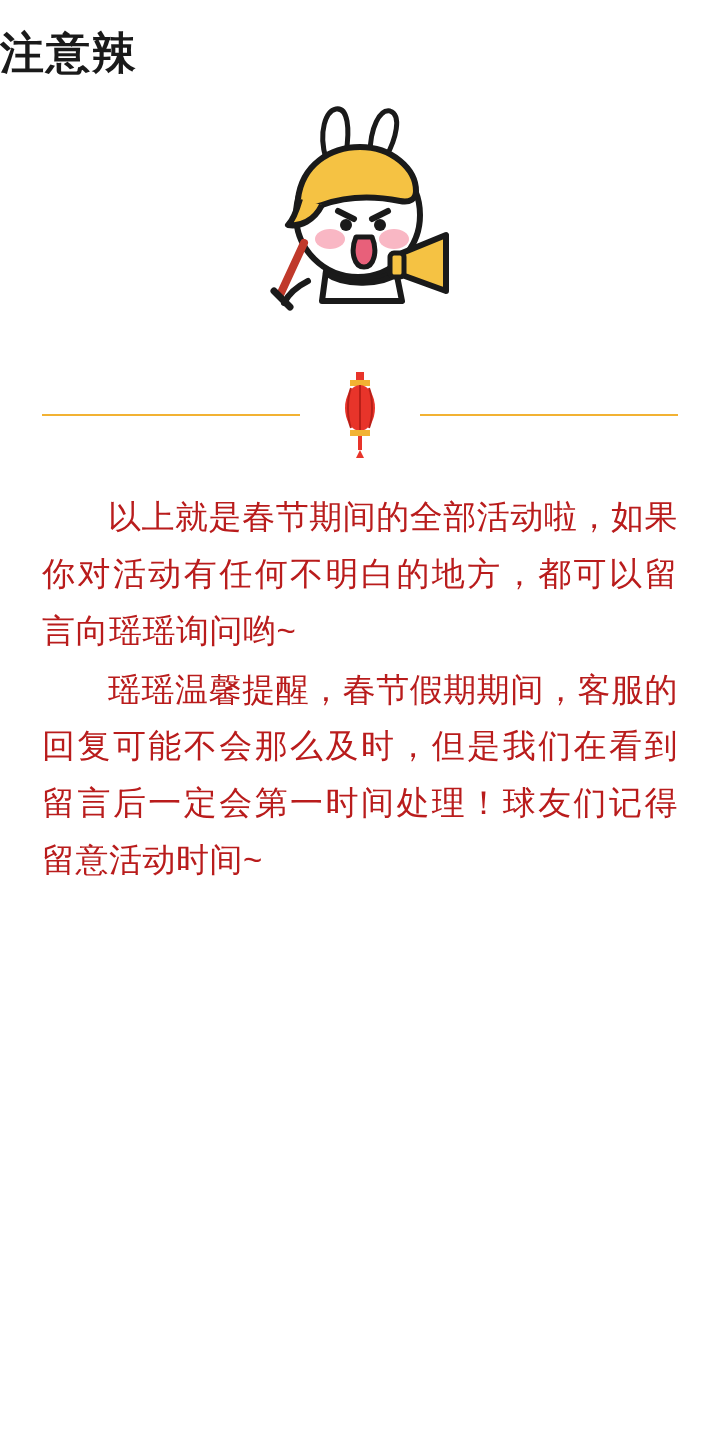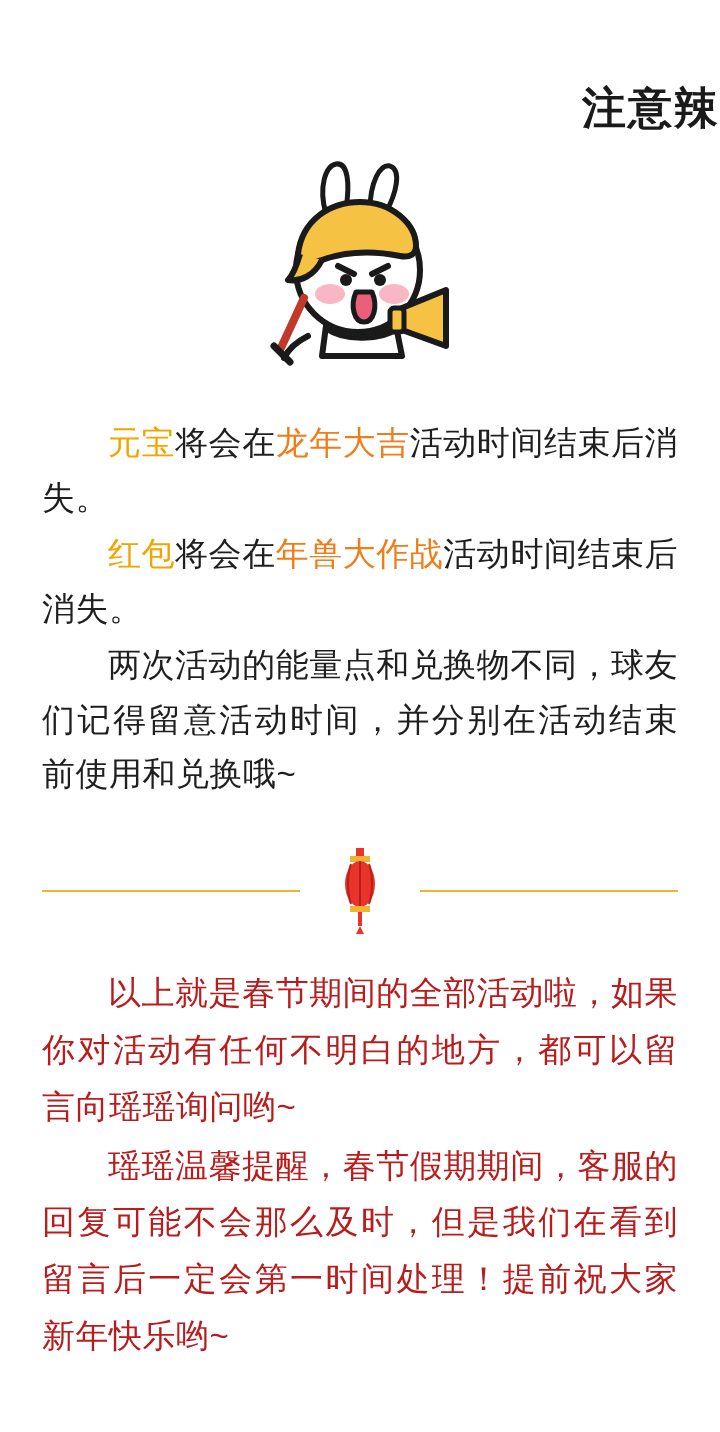--- a/index.html
+++ b/index.html
@@ -18,26 +18,26 @@
 
   .page {
     width: 720px;
     height: 1432px;
     position: relative;
     background: #ffffff;
   }
 
   
   .heading {
-    text-align: right;
+    text-align: left;
     font-size: 44px;
     font-weight: bold;
     letter-spacing: 2px;
     color: #1a1a1a;
-    padding-top: 84px;
+    padding-top: 29px;
     line-height: 1.1;
   }
 
   
   .mascot-wrap {
     width: 100%;
     display: flex;
     justify-content: center;
     margin-top: 18px;
     height: 230px;
@@ -133,29 +133,20 @@
 
       <path d="M172 158 L216 140 L216 196 L172 180 Z" fill="#f5c243" stroke="#1a1a1a" stroke-width="6" stroke-linejoin="round"></path>
       <rect x="160" y="158" width="14" height="24" rx="4" fill="#f5c243" stroke="#1a1a1a" stroke-width="5"></rect>
 
       <path d="M74 148 L50 200" stroke="#c0392b" stroke-width="8" stroke-linecap="round"></path>
       <path d="M44 196 L60 212" stroke="#1a1a1a" stroke-width="7" stroke-linecap="round"></path>
       <path d="M78 186 C66 192 58 200 54 208" fill="none" stroke="#1a1a1a" stroke-width="6" stroke-linecap="round"></path>
     </svg>
   </div>
 
-  <div class="body-block">
-    <p class="para">
-      <span class="hl-gold">元宝</span><span>将会在</span><span class="hl-orange">龙年大吉</span><span>活动时间结束后消失。</span>
-    </p>
-    <p class="para">
-      <span class="hl-gold">红包</span><span>将会在</span><span class="hl-orange">年兽大作战</span><span>活动时间结束后消失。</span>
-    </p>
-    <p class="para">两次活动的能量点和兑换物不同，球友们记得留意活动时间，并分别在活动结束前使用和兑换哦~</p>
-  </div>
 
   <div class="divider">
     <div class="divider-line"></div>
     <div class="lantern-holder">
       <svg width="46" height="86" viewBox="0 0 46 86">
         <rect x="19" y="0" width="8" height="8" fill="#e8342a"></rect>
         <rect x="13" y="8" width="20" height="6" fill="#f2b233"></rect>
         <ellipse cx="23" cy="36" rx="15" ry="23" fill="#e8342a"></ellipse>
         <path d="M14 16 C10 26 10 46 14 56" fill="none" stroke="#b81f18" stroke-width="2"></path>
         <path d="M32 16 C36 26 36 46 32 56" fill="none" stroke="#b81f18" stroke-width="2"></path>
@@ -163,16 +154,16 @@
         <rect x="13" y="58" width="20" height="6" fill="#f2b233"></rect>
         <rect x="21" y="64" width="4" height="14" fill="#e8342a"></rect>
         <path d="M23 78 L19 86 L27 86 Z" fill="#e8342a"></path>
       </svg>
     </div>
     <div class="divider-line"></div>
   </div>
 
   <div class="body-block2">
     <p class="para">以上就是春节期间的全部活动啦，如果你对活动有任何不明白的地方，都可以留言向瑶瑶询问哟~</p>
-    <p class="para">瑶瑶温馨提醒，春节假期期间，客服的回复可能不会那么及时，但是我们在看到留言后一定会第一时间处理！提前祝大家新年快乐哟~</p>
+    <p class="para">瑶瑶温馨提醒，春节假期期间，客服的回复可能不会那么及时，但是我们在看到留言后一定会第一时间处理！球友们记得留意活动时间~</p>
   </div>
 
 </div>
 
 </body></html>

